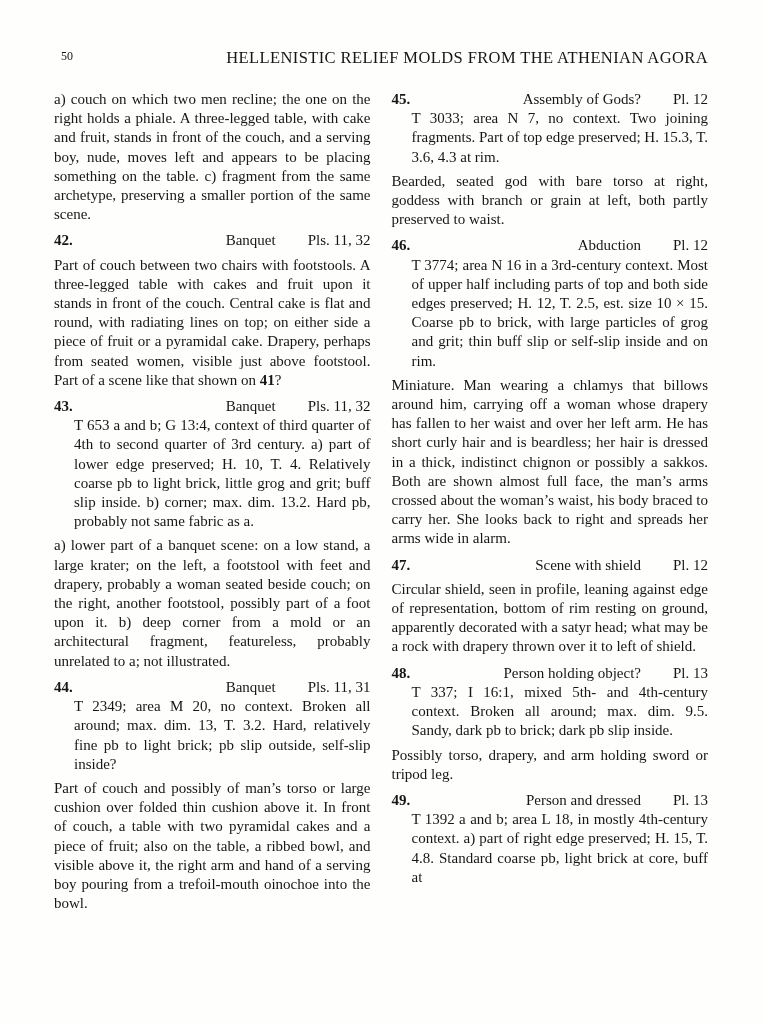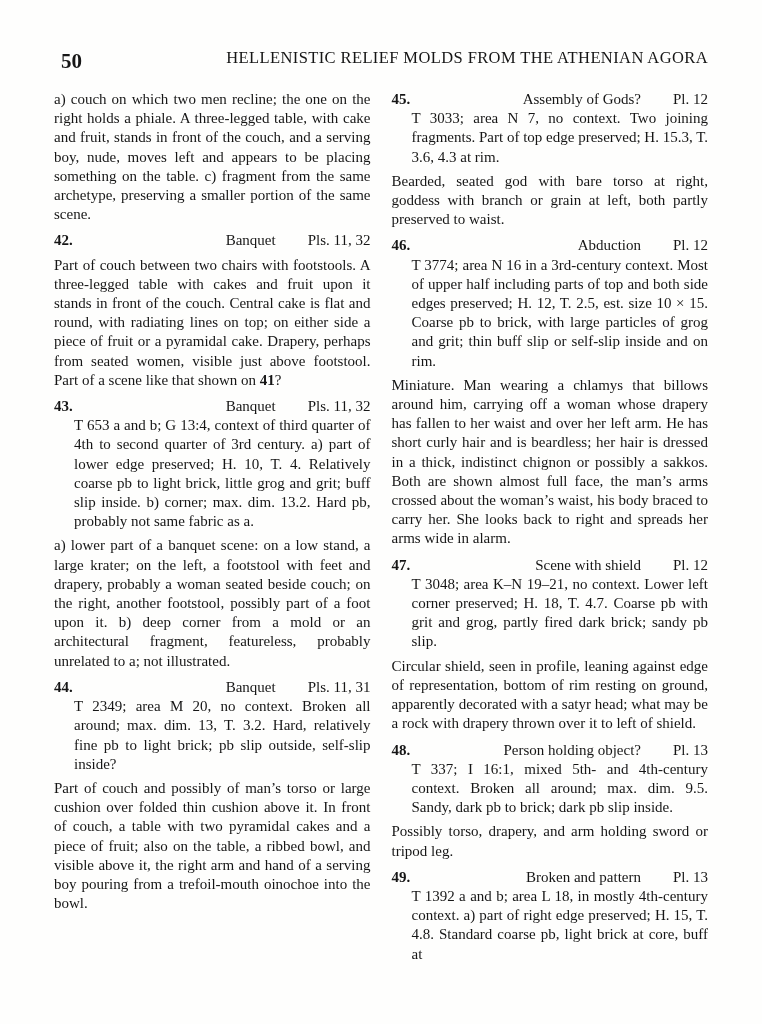--- a/index.html
+++ b/index.html
@@ -20,22 +20,21 @@
   }
   .page-header {
     position: relative;
     height: 22px;
     margin-bottom: 20px;
   }
   .page-number {
     position: absolute;
     left: 7px;
     top: 1px;
-    font-size: 21px;
-    font-weight: bold;
+    font-size: 12px;
   }
   .running-title {
     display: block;
     text-align: right;
     font-size: 16.5px;
     letter-spacing: 0.4px;
     white-space: nowrap;
   }
   .columns {
     display: flex;
@@ -133,36 +132,33 @@
         </div>
         <div class="entry-body">
           <p>T 3774; area N 16 in a 3rd-century context. Most of upper half including parts of top and both side edges preserved; H. 12, T. 2.5, est. size 10 × 15. Coarse pb to brick, with large particles of grog and grit; thin buff slip or self-slip inside and on rim.</p>
         </div>
         <p class="para"><span>Miniature. Man wearing a chlamys that billows around him, carrying off a woman whose drapery has fallen to her waist and over her left arm. He has short curly hair and is beardless; her hair is dressed in a thick, indistinct chignon or possibly a sakkos. Both are shown almost full face, the man’s arms crossed about the woman’s waist, his body braced to carry her. She looks back to right and spreads her arms wide in alarm.</span></p>
         <div class="entry-header">
           <span class="entry-num">47.</span>
           <span class="entry-title">Scene with shield</span>
           <span class="entry-plate">Pl. 12</span>
         </div>
-        <div class="entry-body">
-          <p>T 3048; area K–N 19–21, no context. Lower left corner preserved; H. 18, T. 4.7. Coarse pb with grit and grog, partly fired dark brick; sandy pb slip.</p>
-        </div>
         <p class="para"><span>Circular shield, seen in profile, leaning against edge of representation, bottom of rim resting on ground, apparently decorated with a satyr head; what may be a rock with drapery thrown over it to left of shield.</span></p>
         <div class="entry-header">
           <span class="entry-num">48.</span>
           <span class="entry-title">Person holding object?</span>
           <span class="entry-plate">Pl. 13</span>
         </div>
         <div class="entry-body">
           <p>T 337; I 16:1, mixed 5th- and 4th-century context. Broken all around; max. dim. 9.5. Sandy, dark pb to brick; dark pb slip inside.</p>
         </div>
         <p class="para"><span>Possibly torso, drapery, and arm holding sword or tripod leg.</span></p>
         <div class="entry-header">
           <span class="entry-num">49.</span>
-          <span class="entry-title">Broken and pattern</span>
+          <span class="entry-title">Person and dressed</span>
           <span class="entry-plate">Pl. 13</span>
         </div>
         <div class="entry-body">
           <p>T 1392 a and b; area L 18, in mostly 4th-century context. a) part of right edge preserved; H. 15, T. 4.8. Standard coarse pb, light brick at core, buff at</p>
         </div>
       </div>
   </div>
 </div>
 
 </body></html>

